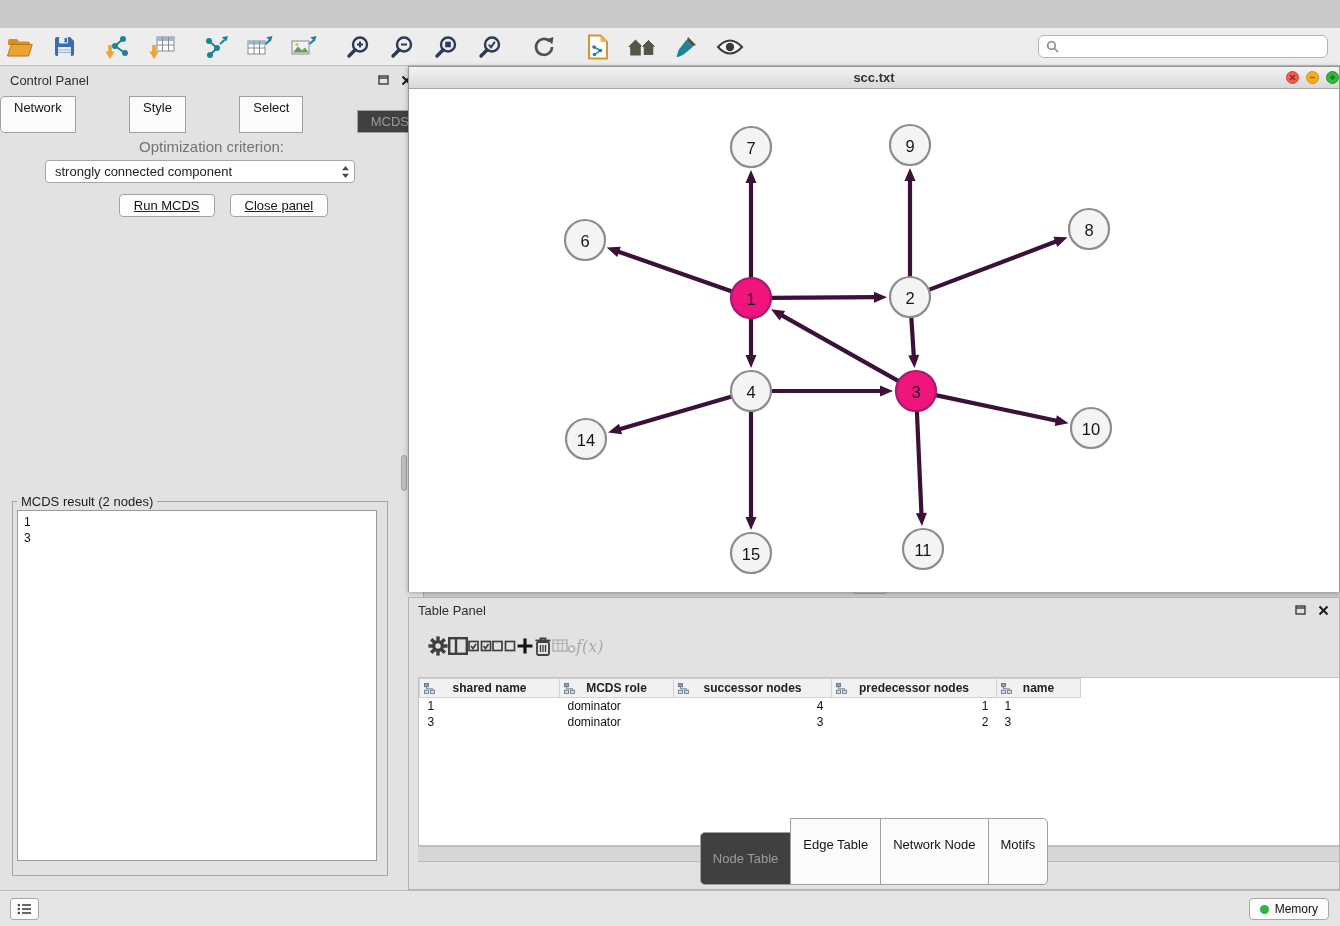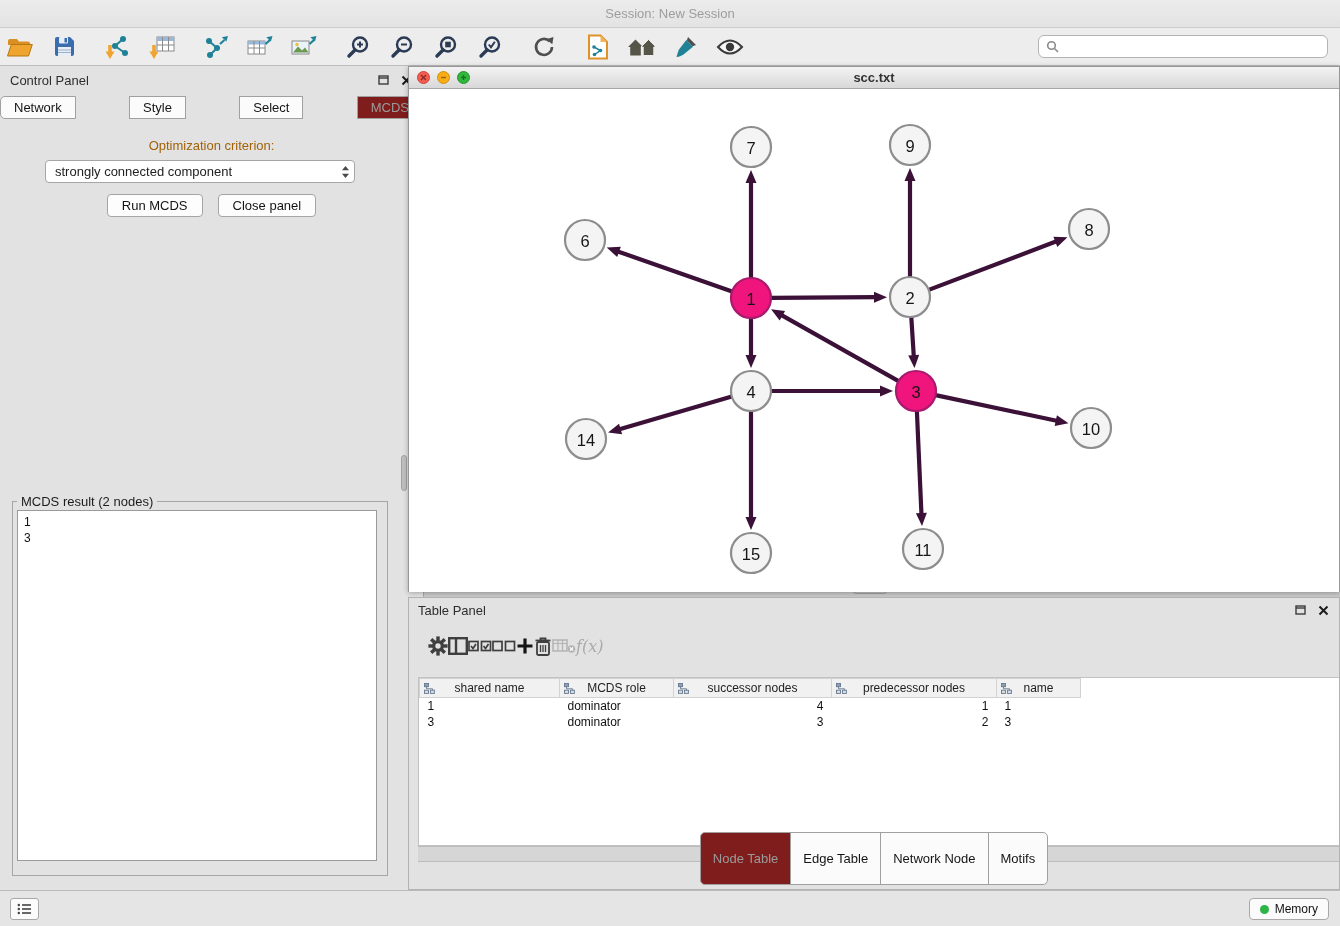--- a/index.html
+++ b/index.html
@@ -24,37 +24,37 @@
 
   
   .control-panel { position:absolute; left:0; top:66px; width:424px; height:824px; background:#e3e2e2; border-right:1px solid #a8a8a8; }
   .cp-header { position:absolute; left:0; top:0; width:100%; height:28px; display:flex; align-items:center; padding:0 10px; font-size:13px; color:#2e2e2e; }
   .winbtns { margin-left:auto; display:flex; gap:9px; align-items:center; }
   .winbtn { width:14px; height:14px; display:flex; align-items:center; justify-content:center; }
   .cp-tabs { position:absolute; left:0; top:30px; width:100%; display:flex; justify-content:space-between; }
   .seg { border:1px solid #a0a0a0; background:#fbfbfb; font-size:13px; padding:3px 13px; margin-left:-1px; color:#141414; cursor:default; }
   .seg:first-child { border-radius:5px 0 0 5px; margin-left:0; }
   .seg:last-child { border-radius:0 5px 5px 0; }
-  .seg.active { background:#7f1d1d; color:#9a9a9a; }
-  .opt-label { position:absolute; left:0; top:72px; width:100%; text-align:center; font-size:13px; color:#a16207; }
+  .seg.active { background:#404040; color:#9a9a9a;margin-top:14px; }
+  .opt-label { position:absolute; left:0; top:72px; width:100%; text-align:center; font-size:15px; color:#737373; }
   .dropdown { position:absolute; left:45px; top:94px; width:310px; height:23px; background:#fff; border:1px solid #a5a5a5;
     border-radius:4px; display:flex; align-items:center; padding:0 4px 0 9px; font-size:13px; }
   .dropdown .dval { flex:1; }
-  .btn-row { position:absolute; left:0; top:128px; width:100%; display:flex; justify-content:center; gap:15px; }
+  .btn-row { position:absolute; left:12px; top:128px; width:100%; display:flex; justify-content:center; gap:15px;text-decoration:underline; }
   .btn { background:#fdfdfd; border:1px solid #a5a5a5; border-radius:4px; font-size:13px; padding:3px 14px; font-family:inherit; color:#141414; }
   .result-fieldset { position:absolute; left:12px; top:428px; width:376px; height:382px; border:1px solid #a6a6a6; background:#e3e2e2; }
   .result-fieldset legend { font-size:13px; margin-left:4px; padding:0 4px; color:#1c1c1c; }
   .result-box { position:absolute; left:4px; top:1px; width:360px; bottom:14px; background:#fff; border:1px solid #9a9a9a;
     padding:3px 6px; font-size:12px; line-height:16px; color:#111; }
 
   
   .network-frame { position:absolute; left:408px; top:66px; width:932px; height:526px; background:#fff;
     border:1px solid #979797; box-shadow:0 1px 5px rgba(0,0,0,.28); }
   .net-titlebar { position:absolute; left:0; top:0; width:100%; height:22px; background:linear-gradient(#f3f3f3,#d8d8d8);
-    border-bottom:1px solid #a6a6a6; display:flex; align-items:center; }
+    border-bottom:1px solid #a6a6a6; display:flex; align-items:center;justify-content:flex-end; }
   .net-title { position:absolute; left:0; right:0; text-align:center; font-size:13px; font-weight:700; color:#333; }
   .traffic { display:flex; gap:7px; margin-left:8px; z-index:2; }
   .light { width:13px; height:13px; border-radius:50%; display:flex; align-items:center; justify-content:center; }
   .light.red { background:#f35c50; border:1px solid #cf4438; }
   .light.yellow { background:#f8ad17; border:1px solid #d3900f; }
   .light.green { background:#30b73c; border:1px solid #23962e; }
   .net-content { position:absolute; left:0; top:22px; width:930px; height:503px; background:#fff; }
   #graph-svg { width:100%; height:100%; display:block; }
   #graph-svg text { font-family:"Liberation Sans", sans-serif; }
 
@@ -63,44 +63,41 @@
   .h-splitter { position:absolute; left:853px; top:588px; width:34px; height:6px; background:#bfbfbf; border:1px solid #a2a2a2; border-radius:3px; }
 
   
   .table-panel { position:absolute; left:408px; top:597px; width:932px; height:293px; background:#e3e2e2; border:1px solid #b2b2b2; }
   .tp-header { position:absolute; left:0; top:0; width:100%; height:24px; display:flex; align-items:center; padding:0 9px; font-size:13px; color:#2e2e2e; }
   .tp-toolbar { position:absolute; left:0; top:26px; width:100%; height:44px; display:flex; align-items:center; padding-left:19px; }
   .ticon { display:flex; align-items:center; justify-content:center; }
   .fx { font-family:"DejaVu Serif", serif; font-style:italic; font-size:16px; color:#aaa; }
   .tp-table-wrap { position:absolute; left:9px; top:79px; right:0px; height:169px; background:#fff; border:1px solid #c2c2c2; border-right:none; overflow:hidden; }
   table.node-table { border-collapse:collapse; table-layout:fixed; font-size:12px; }
-  table.node-table th { background:#f1f1f1; border:1px solid #d2d2d2; font-weight:400; height:19px; padding:0 3px;
+  table.node-table th { background:#f1f1f1; border:1px solid #d2d2d2; font-weight:700; height:19px; padding:0 3px;
     font-size:12px; color:#222; position:relative; text-align:center; white-space:nowrap; overflow:hidden; }
   table.node-table th .col-icon { position:absolute; left:4px; top:4px; }
   table.node-table td { height:16px; padding:0 8px; white-space:nowrap; color:#111; }
   .tp-strip { position:absolute; left:9px; right:0; top:248px; height:16px; background:#d6d6d6; border-top:1px solid #bcbcbc; border-bottom:1px solid #bcbcbc; }
   .tp-tabs { position:absolute; left:0; bottom:4px; width:100%; display:flex; justify-content:center; }
   .tp-tabs .seg { padding:18px 12px; }
 
   
   .statusbar { position:absolute; left:0; top:890px; width:1340px; height:36px; background:#e6e5e5; border-top:1px solid #bababa; }
   .sb-left-btn { position:absolute; left:10px; top:7px; width:29px; height:22px; background:#fbfbfb; border:1px solid #a8a8a8;
     border-radius:3px; display:flex; align-items:center; justify-content:center; }
   .memory-btn { position:absolute; right:11px; top:7px; height:22px; background:#fbfbfb; border:1px solid #a8a8a8; border-radius:4px;
     display:flex; align-items:center; gap:6px; padding:0 10px; font-size:12px; color:#111; }
   .mem-dot { width:9px; height:9px; border-radius:50%; background:#2eb346; }
 </style>
 </head>
 <body>
 
 <div class="app">
 
-  <div class="titlebar">
-    <span>Session: New Session</span>
-  </div>
 
   <div class="toolbar">
     <div class="tbtn">
       <svg width="28" height="24" viewBox="0 0 28 24">
           <path d="M2 6 q0-2 2-2 h7 l2 2.5 h9 q2 0 2 2 V10 H2z" fill="#d98f23"></path>
           <path d="M1.5 21 L5.3 9.5 h21 L22.5 21z" fill="#efa42f" stroke="#b5770f" stroke-width="1"></path>
         </svg>
     </div>
     <div class="sgap"></div>
     <div class="tbtn">

